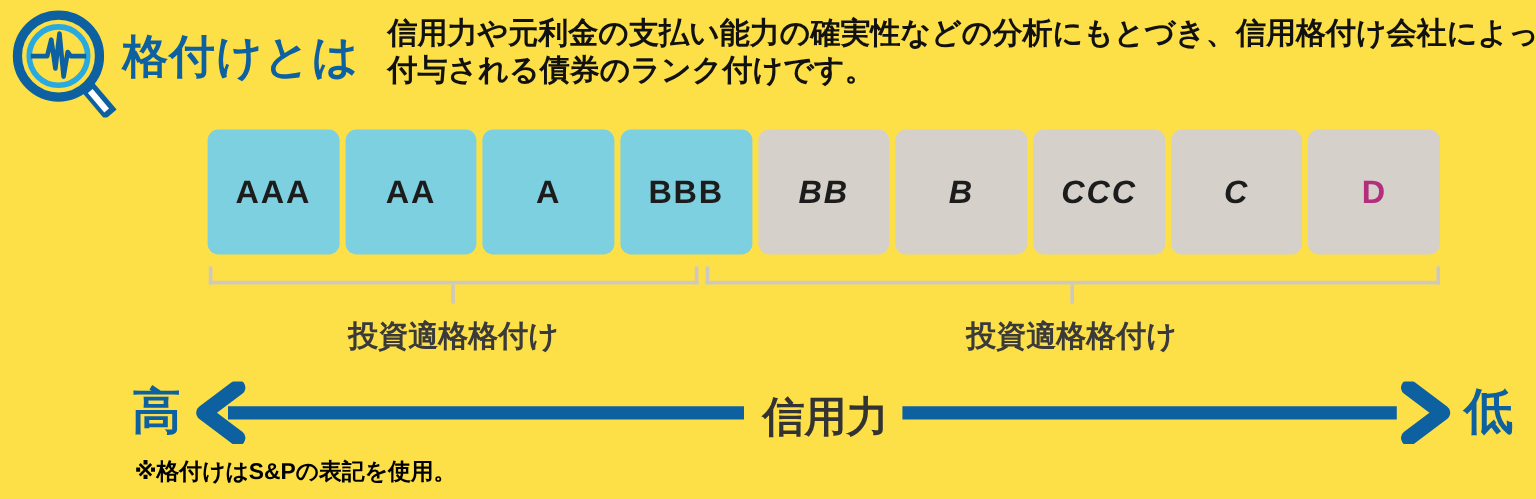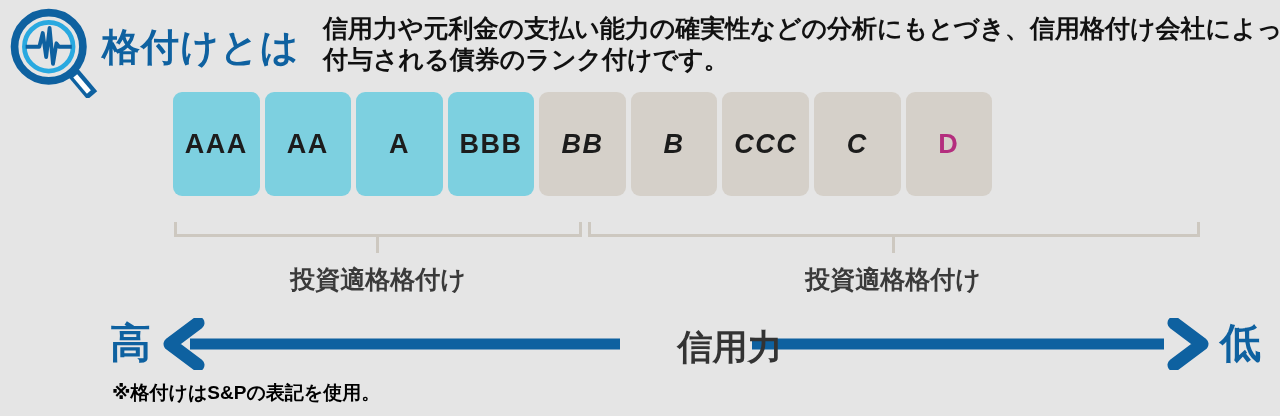--- a/index.html
+++ b/index.html
@@ -1,30 +1,30 @@
 <!DOCTYPE html>
 <html><head>
 <meta charset="utf-8">
 <style>
   html,body { margin:0; padding:0; background:#ffffff; }
   .stage {
-    position:relative; width:1280px; height:416px; background:#e5e5e5;
+    position:relative; width:1280px; height:416px; background:#fde047;
     font-family:"Liberation Sans","DejaVu Sans",sans-serif; overflow:hidden;
   }
   
   .magnifier { position:absolute; left:6px; top:4px; width:94px; height:94px; }
   .page-title {
     position:absolute; left:102px; top:22px;
     font-size:38px; font-weight:800; color:#0e61a0; letter-spacing:1px; white-space:nowrap;
   }
   .desc { position:absolute; left:295px; top:13px; width:985px; color:#111111;
           font-size:25px; font-weight:700; line-height:31px;margin-left:28px; }
   .desc div { white-space:nowrap; }
   
-  .boxes { position:absolute; left:173px; top:92px; width:819px; height:104px;
+  .boxes { position:absolute; left:173px; top:108px; width:1027px; height:104px;
            display:flex; gap:5px;border-radius:25px; }
   .box { flex:1; border-radius:9px; display:flex; align-items:center; justify-content:center;
          font-size:27px; font-weight:800; letter-spacing:1.5px; color:#1c1c1c; }
   .box.investment { background:#7dd0e0; }
   .box.speculative { background:#d5d0c9;font-style:italic; }
   .box.speculative-default { background:#d5d0c9; color:#b42e7e; }
   
   .bracket { position:absolute; top:222px; height:15px; box-sizing:border-box;
              border:3px solid #cdc8c0; border-top:none; }
   .bracket-left  { left:174px; width:408px; }
@@ -35,21 +35,21 @@
   .group-label { position:absolute; top:263px; transform:translateX(-50%);
                  font-size:25px; font-weight:700; color:#3a3a3a; white-space:nowrap; }
   .group-label.invest { left:378px; }
   .group-label.spec   { left:893px; }
   
   .axis-svg { position:absolute; left:160px; top:318px; width:1052px; height:52px; }
   .axis-end { position:absolute; top:316px; font-size:41px; font-weight:800; color:#0e61a0; }
   .axis-high { left:110px; }
   .axis-low  { left:1220px; }
   .axis-center { position:absolute; left:688px; top:324px; transform:translateX(-50%);
-                 font-size:35px; font-weight:800; color:#333333; white-space:nowrap;margin-left:42px; }
+                 font-size:35px; font-weight:800; color:#333333; white-space:nowrap; }
   
   .footnote { position:absolute; left:112px; top:380px; font-size:19px; font-weight:700;
               color:#000000; white-space:nowrap; }
 </style>
 </head>
 <body>
 
 <div class="stage">
 
   <svg class="magnifier" viewBox="0 0 110 110">

